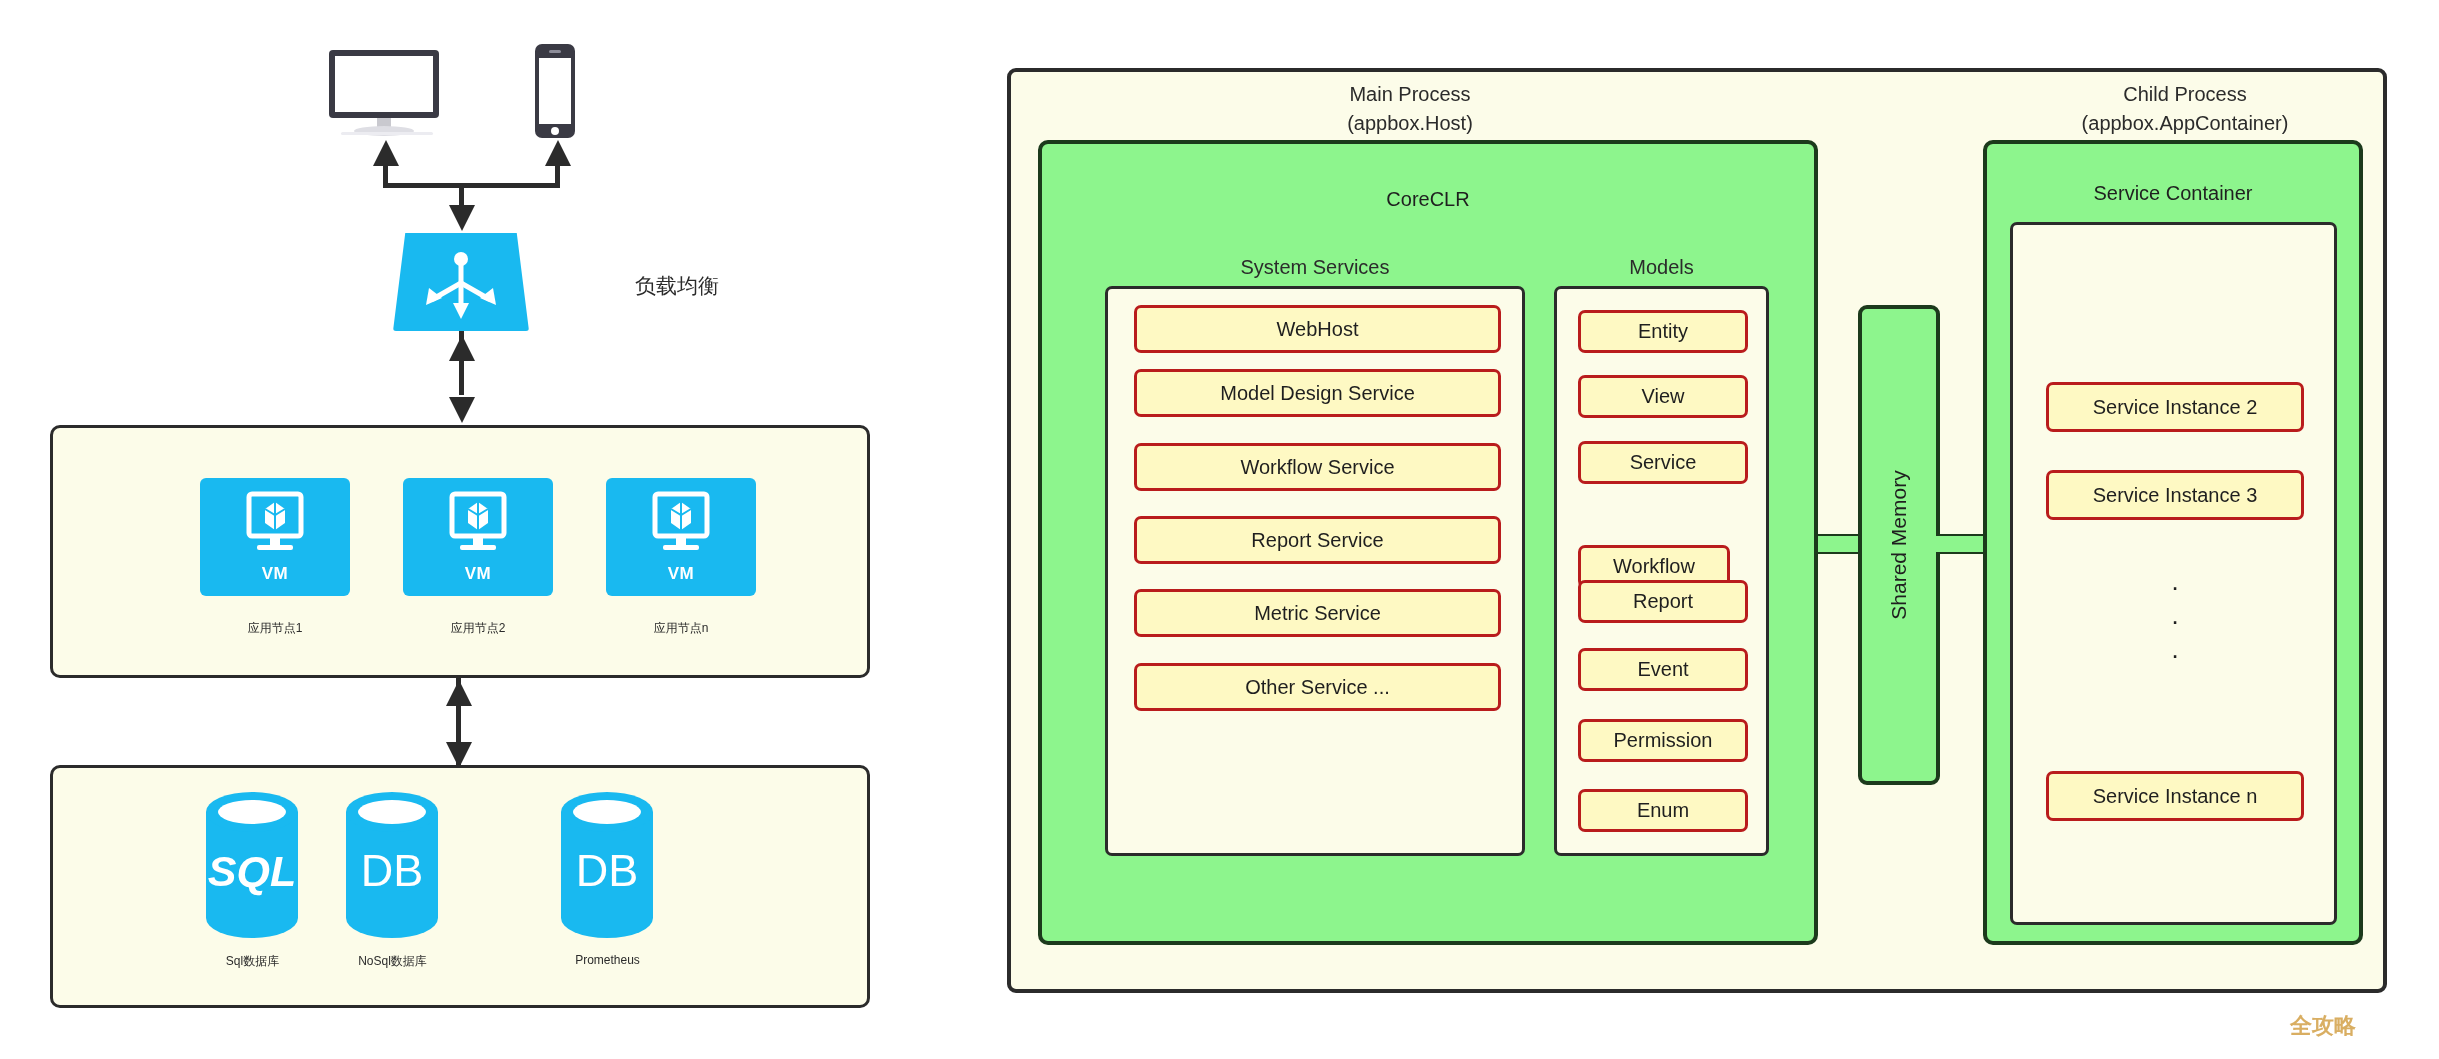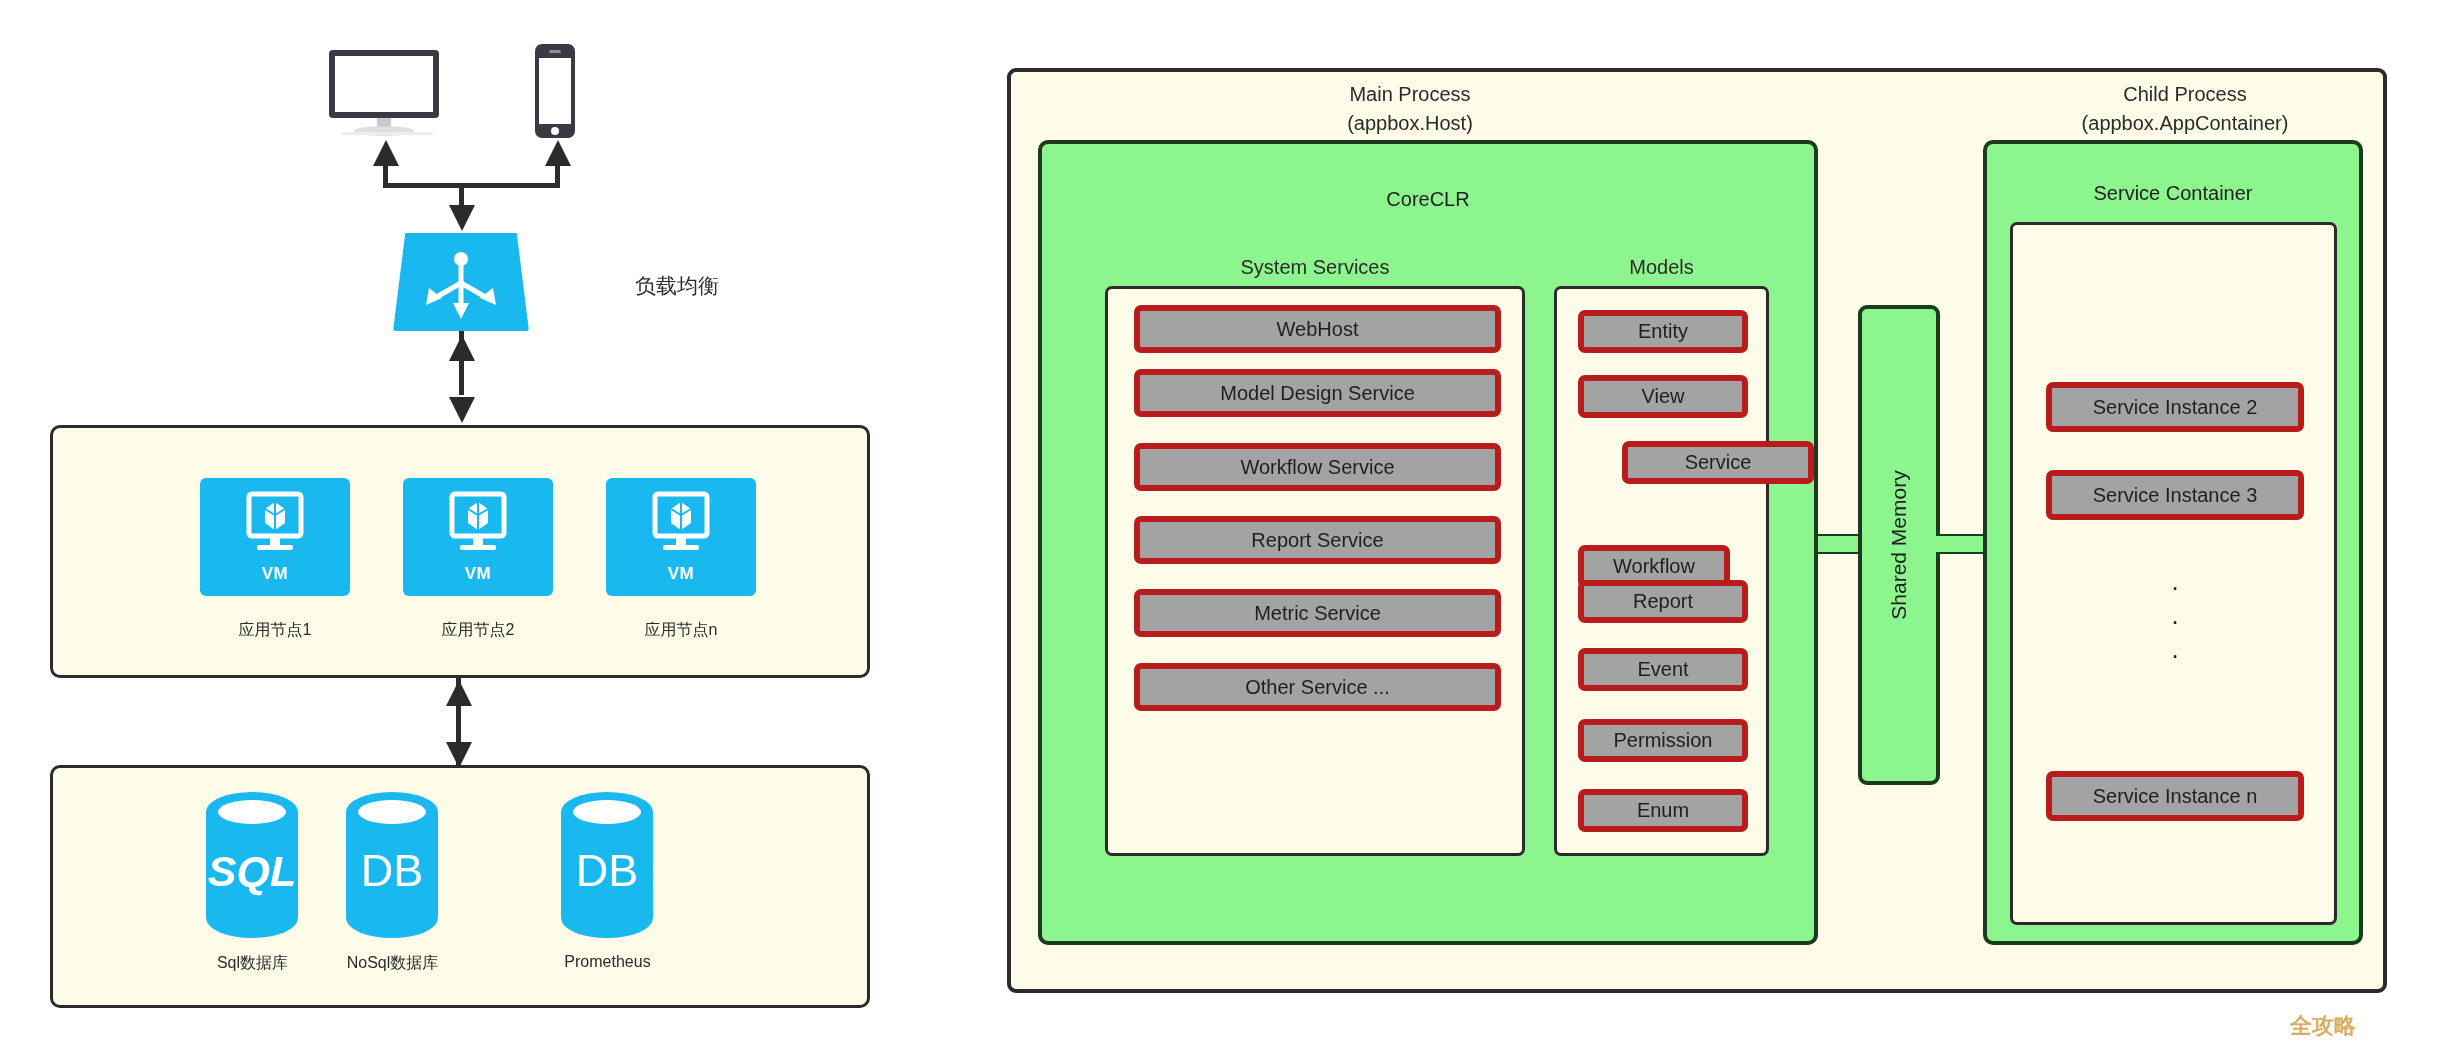--- a/index.html
+++ b/index.html
@@ -62,21 +62,21 @@
     bottom: 12px;
     text-align: center;
     color: #ffffff;
     font-size: 17px;
     font-weight: bold;
     letter-spacing: 0.5px;
   }
   .node-caption, .db-caption {
     position: absolute;
     text-align: center;
-    font-size: 16px;
+    font-size: 12px;
     color: #2b2b2b;
     white-space: nowrap;
   }
 
   .db-cyl { position: absolute; }
 
   
   .line-v { position: absolute; background: #2b2b2b; width: 5px; }
   .line-h { position: absolute; background: #2b2b2b; height: 5px; }
   .arrow-up, .arrow-down {
@@ -127,22 +127,22 @@
   }
   .group-caption {
     position: absolute;
     left: 0; right: 0;
     text-align: center;
     font-size: 20px;
     color: #2b2b2b;
   }
   .item-pill {
     position: absolute;
-    background: #a3a3a3;
-    border: 6px solid #b91c1c;
+    background: #fef9c3;
+    border: 3px solid #b91c1c;
     border-radius: 7px;
     box-sizing: border-box;
     font-size: 20px;
     color: #1f1f1f;
   }
   .shm-box {
     position: absolute;
     background: #8df58d;
     border: 4px solid #1c3a1c;
     border-radius: 9px;
@@ -330,21 +330,21 @@
   <div class="item-pill ctr-text" style="left:1134px; top:443px; width:367px; height:48px;">Workflow Service</div>
   <div class="item-pill ctr-text" style="left:1134px; top:516px; width:367px; height:48px;">Report Service</div>
   <div class="item-pill ctr-text" style="left:1134px; top:589px; width:367px; height:48px;">Metric Service</div>
   <div class="item-pill ctr-text" style="left:1134px; top:663px; width:367px; height:48px;">Other Service ...</div>
 
   <div class="group-caption" style="left:1554px; top:256px; width:215px;">Models</div>
   <div class="inner-group" style="left:1554px; top:286px; width:215px; height:570px;"></div>
 
   <div class="item-pill ctr-text" style="left:1578px; top:310px; width:170px; height:43px;">Entity</div>
   <div class="item-pill ctr-text" style="left:1578px; top:375px; width:170px; height:43px;">View</div>
-  <div class="item-pill ctr-text" style="left:1622px; top:441px; width:192px; height:43px;">Service</div>
+  <div class="item-pill ctr-text" style="left:1578px; top:441px; width:170px; height:43px;">Service</div>
   <div class="item-pill ctr-text" style="left:1578px; top:507px; width:152px; height:43px;margin-top:38px;">Workflow</div>
   <div class="item-pill ctr-text" style="left:1578px; top:580px; width:170px; height:43px;">Report</div>
   <div class="item-pill ctr-text" style="left:1578px; top:648px; width:170px; height:43px;">Event</div>
   <div class="item-pill ctr-text" style="left:1578px; top:719px; width:170px; height:43px;">Permission</div>
   <div class="item-pill ctr-text" style="left:1578px; top:789px; width:170px; height:43px;">Enum</div>
 
   <div class="shm-connector" style="left:1818px; top:534px; width:45px; height:20px;"></div>
   <div class="shm-box" style="left:1858px; top:305px; width:82px; height:480px;">
     <span class="shm-label">Shared Memory</span>
   </div>

